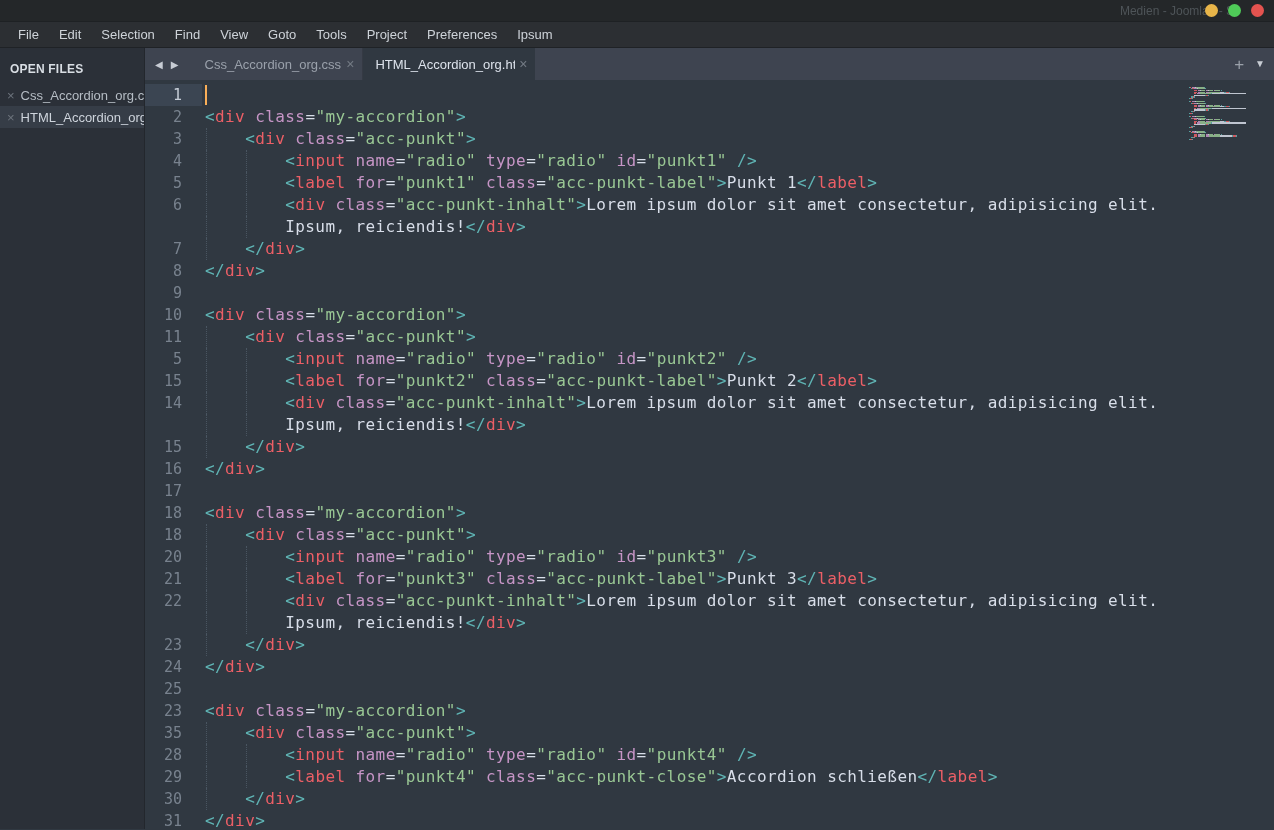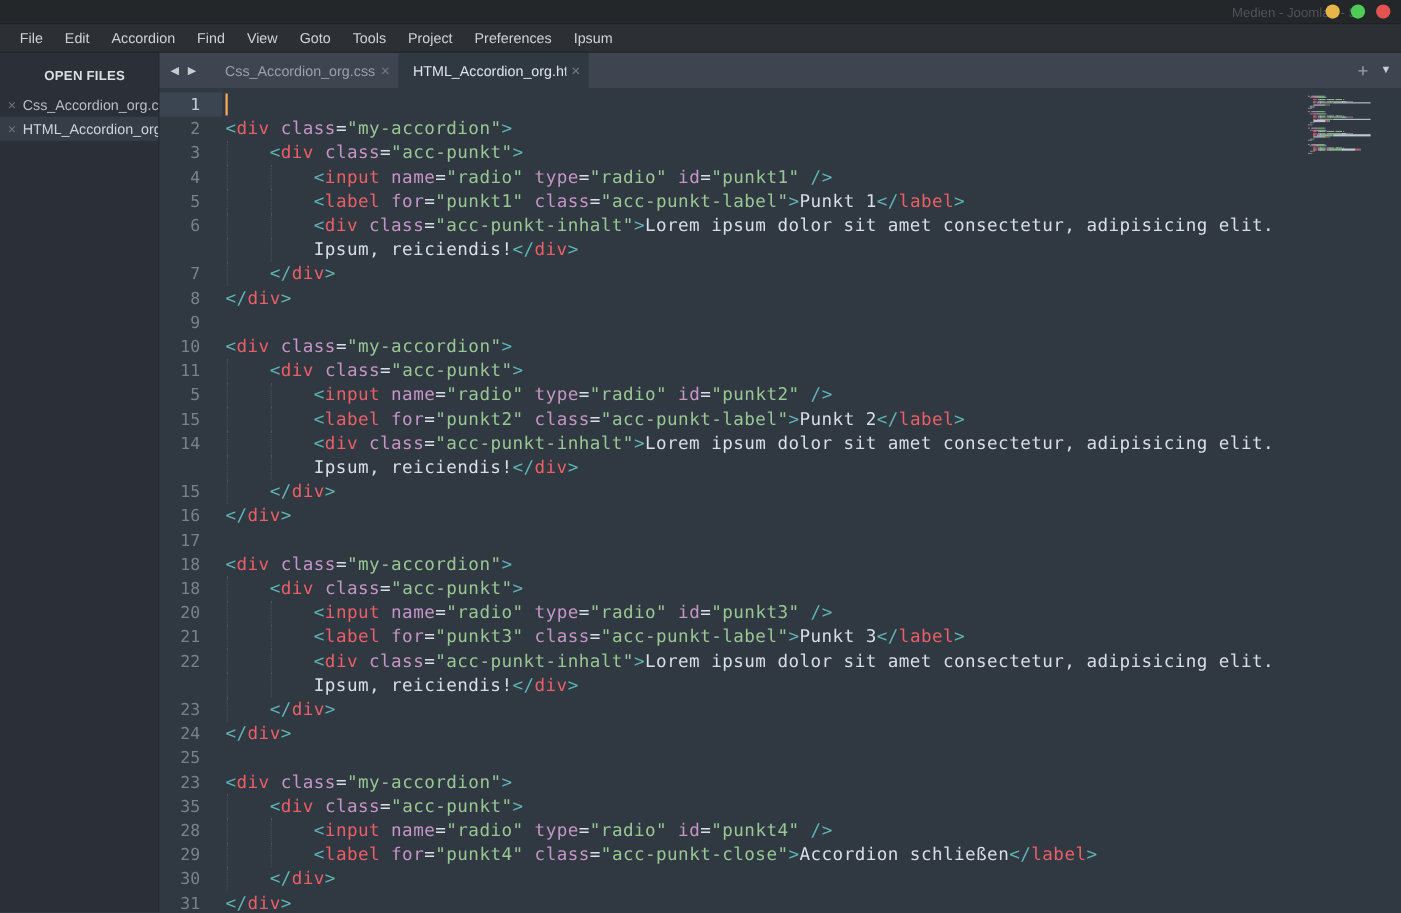--- a/index.html
+++ b/index.html
@@ -18,21 +18,21 @@
   .menubar { height:26px; background:#2c2f33; display:flex; align-items:center;
              padding-left:8px; border-bottom:1px solid #1f2226; }
   .menu-item { color:#ced3d9; font-size:13px; padding:0 10px; cursor:default; }
 
   
   .main { display:flex; height:781px; }
 
   
   .sidebar { width:145px; background:#2b3038; border-right:1px solid #23272d; overflow:hidden; }
   .sb-header { color:#d9dee4; font-weight:bold; font-size:12px; padding:14px 0 8px 10px;
-               letter-spacing:.2px;text-align:center; }
+               letter-spacing:.2px; }
   .file { display:flex; align-items:center; height:22px; padding-left:7px; color:#b6bdc5;
           font-size:13px; white-space:nowrap; overflow:hidden; }
   .file.selected { background:#363d47; color:#ced4dc; }
   .file-close { color:#6d747d; margin-right:6px; font-size:13px; }
   .file-name { white-space:nowrap; }
 
   
   .right { flex:1; display:flex; flex-direction:column; min-width:0; }
 
   
@@ -74,21 +74,21 @@
   <div class="titlebar">
     <span class="ghost-title">Medien - Joomla5 - S</span>
     <span class="tl tl-y" style="background: rgb(232, 181, 73);"></span>
     <span class="tl tl-g" style="background: rgb(79, 203, 88);"></span>
     <span class="tl tl-r" style="background: rgb(228, 83, 79);"></span>
   </div>
 
   <div class="menubar" id="menubar">
       <span class="menu-item">File</span>
       <span class="menu-item">Edit</span>
-      <span class="menu-item">Accordion</span>
+      <span class="menu-item">Selection</span>
       <span class="menu-item">Find</span>
       <span class="menu-item">View</span>
       <span class="menu-item">Goto</span>
       <span class="menu-item">Tools</span>
       <span class="menu-item">Project</span>
       <span class="menu-item">Preferences</span>
       <span class="menu-item">Ipsum</span>
     </div>
 
   <div class="main">

